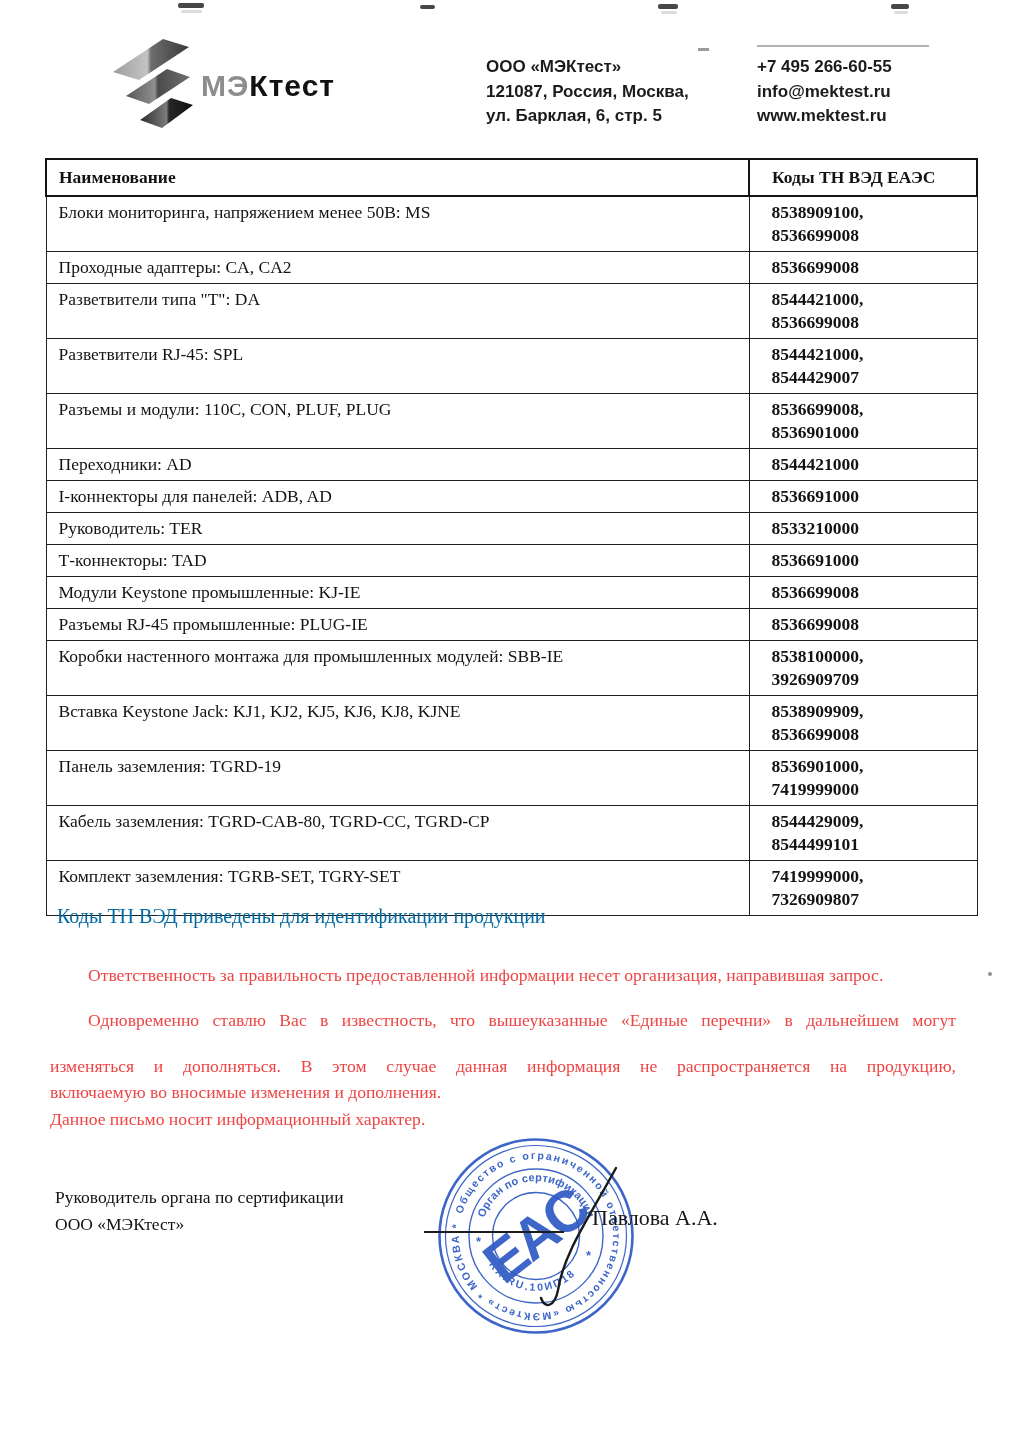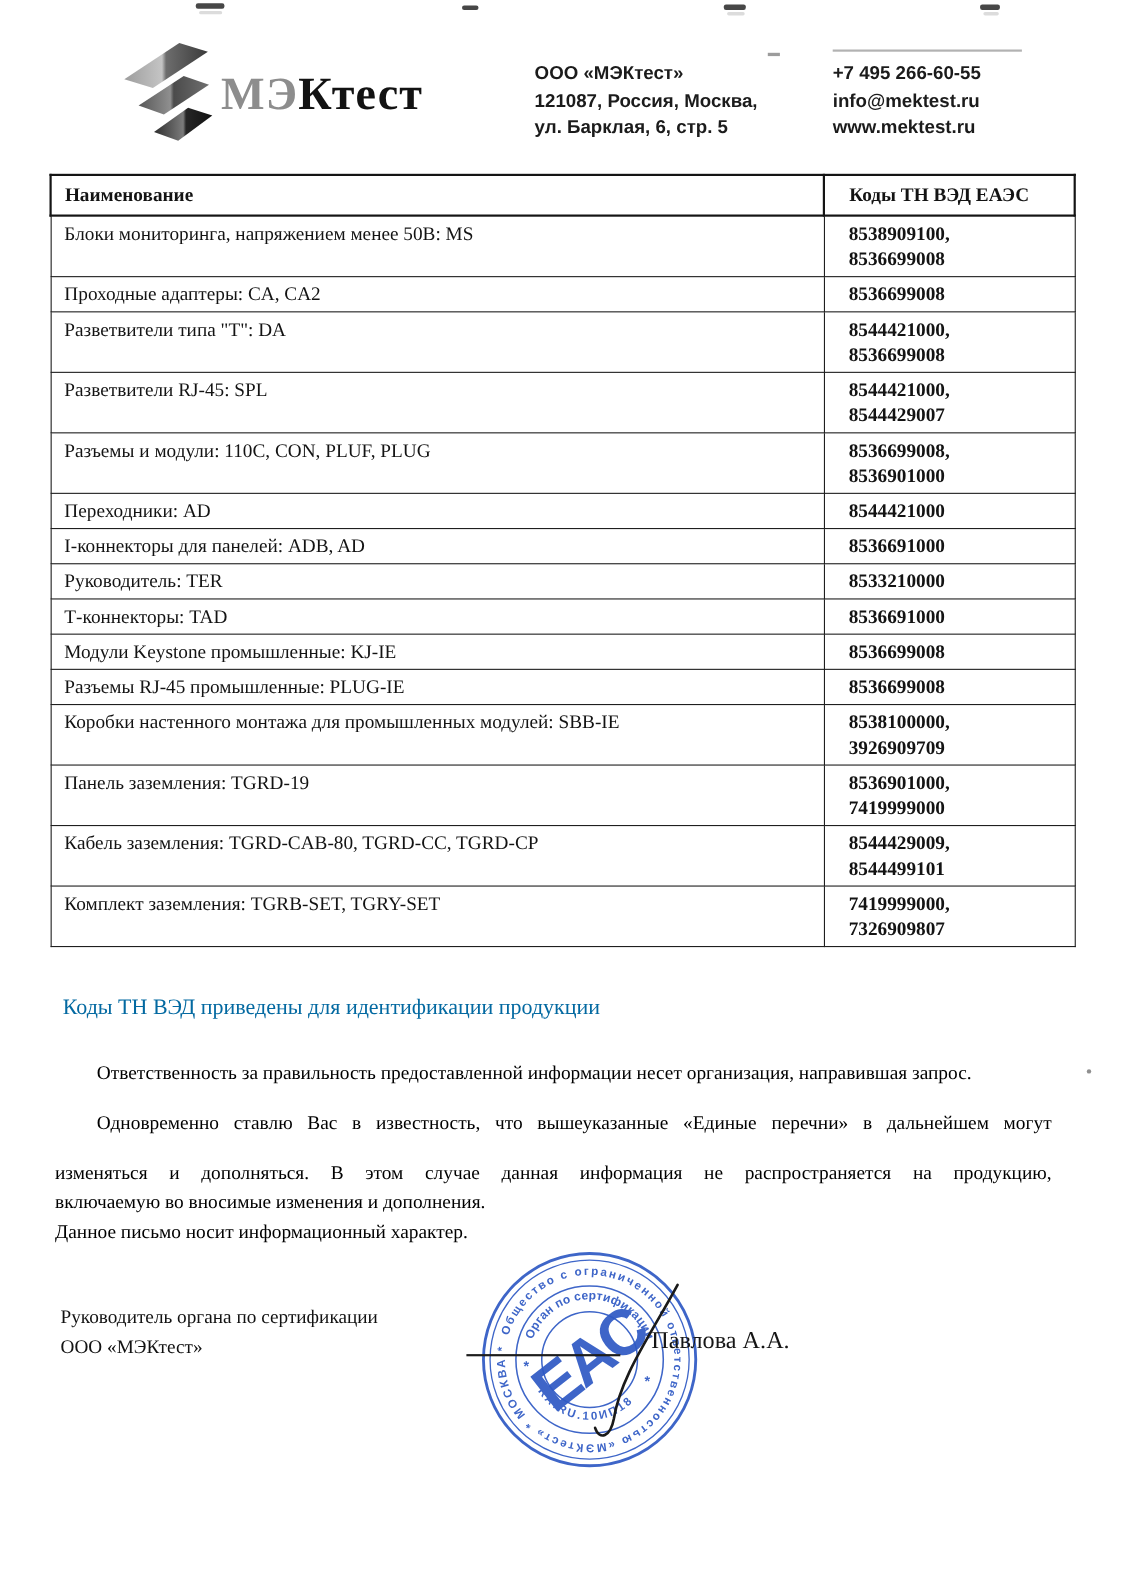--- a/index.html
+++ b/index.html
@@ -8,21 +8,21 @@
     font-family:"Liberation Serif", serif;color:#151515;overflow:hidden;
   }
 
   
   .dash{position:absolute;background:#474747;border-radius:2px;}
   .dash-light{position:absolute;background:#dcdcdc;border-radius:2px;}
   .dot{position:absolute;background:#8f8f8f;border-radius:50%;width:4px;height:4px;}
 
   
   .logo-wrap{position:absolute;left:105px;top:36px;display:flex;align-items:flex-start;}
-  .logo-text{font-family:Liberation Serif, serif;font-weight:bold;font-size:42px;
+  .logo-text{font-family:Liberation Sans, sans-serif;font-weight:bold;font-size:30px;
     letter-spacing:1px;line-height:100px;}
   .logo-gray{color:#8d8d8d;}
   .logo-black{color:#121212;}
   .contact{position:absolute;top:55px;font-family:"Liberation Sans",sans-serif;
     font-weight:bold;font-size:17px;line-height:24.5px;color:#1b1b1b;white-space:nowrap;}
   .contact-left{left:486px;}
   .contact-right{left:757px;}
   .hdr-rule{position:absolute;left:757px;top:45px;width:172px;height:2px;background:#b2b2b2;}
   .hdr-rule-sm{position:absolute;left:698px;top:48px;width:11px;height:3px;background:#9c9c9c;}
 
@@ -32,21 +32,21 @@
   table.codes th, table.codes td{
     border:1.6px solid #1f1f1f;vertical-align:top;text-align:left;
     font-size:17.5px;line-height:23px;padding:4px 8px 4px 12px;color:#131313;margin-left:28px;}
   table.codes th{font-weight:bold;padding-top:6px;padding-bottom:6px;}
   table.codes td.codes-cell, table.codes th.codes-head{padding-left:22px;font-weight:bold;}
   table.codes tr{height:31px;}
   table.codes .outerb{border:2.6px solid #141414;}
 
   
   .note{position:absolute;left:57px;top:905px;font-size:20px;color:#0369a1;}
-  .paras{position:absolute;left:50px;top:962px;width:906px;font-size:17.6px;color:#000000;}
+  .paras{position:absolute;left:50px;top:962px;width:906px;font-size:17.6px;color:#ef4444;}
   .pline{line-height:26.4px;}
   .just{text-align:justify;text-align-last:justify;margin-top:19px;}
   .ind{text-indent:38px;}
 
   
   .sig-block{position:absolute;left:55px;top:1184px;font-size:17.5px;line-height:27px;color:#121212;}
   .signer{position:absolute;left:592px;top:1205px;font-size:22px;color:#161616;}
   .sig-line{position:absolute;left:424px;top:1231px;width:140px;height:2.4px;background:#1d1d1d;}
 
   .stamp{position:absolute;left:436px;top:1136px;width:200px;height:200px;}
@@ -190,20 +190,27 @@
         </td>
       </tr>
       <tr>
         <td>Коробки настенного монтажа для промышленных модулей: SBB-IE</td>
         <td class="codes-cell">
           <div>8538100000,</div>
           <div>3926909709</div>
         </td>
       </tr>
       <tr>
+        <td>Вставка Keystone Jack: KJ1, KJ2, KJ5, KJ6, KJ8, KJNE</td>
+        <td class="codes-cell">
+          <div>8538909909,</div>
+          <div>8536699008</div>
+        </td>
+      </tr>
+      <tr>
         <td>Панель заземления: TGRD-19</td>
         <td class="codes-cell">
           <div>8536901000,</div>
           <div>7419999000</div>
         </td>
       </tr>
       <tr>
         <td>Кабель заземления: TGRD-CAB-80, TGRD-CC, TGRD-CP</td>
         <td class="codes-cell">
           <div>8544429009,</div>

